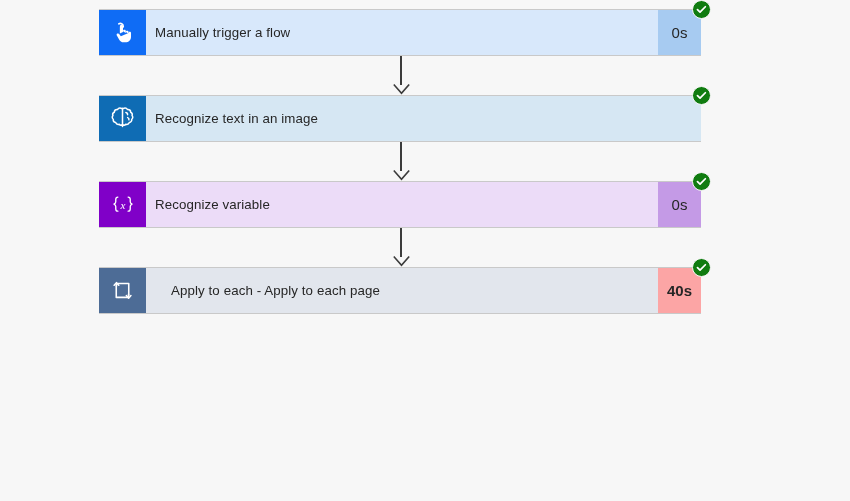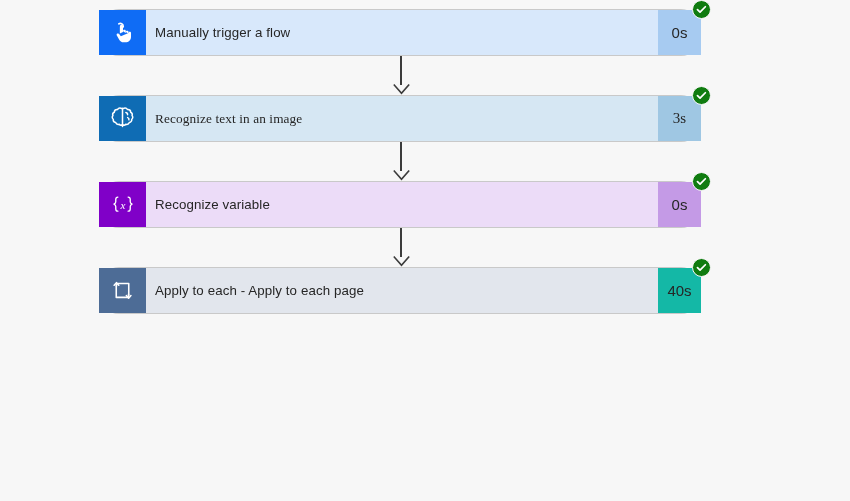--- a/index.html
+++ b/index.html
@@ -27,21 +27,20 @@
   .flow-step {
     position: absolute;
     left: 99px;
     width: 602px;
     height: 47px;
     display: flex;
     align-items: stretch;
     box-sizing: border-box;
     border-top: 1px solid #c9c9c9;
     border-bottom: 1px solid #c9c9c9;
-    border-radius: 20px;
   }
 
   .step-icon {
     width: 47px;
     min-width: 47px;
     height: 100%;
     display: flex;
     align-items: center;
     justify-content: center;
     color: #ffffff;
@@ -145,36 +144,35 @@
     <div class="step-body">
       <span class="step-title">Manually trigger a flow</span>
     </div>
     <div class="step-duration" style="background: rgb(167, 203, 241);">0s</div>
     <div class="status-badge" title="Succeeded" style="background: rgb(16, 124, 16); border-color: rgb(247, 247, 247);">
       <svg width="11" height="11" viewBox="0 0 12 12" aria-hidden="true">
         <path d="M1.6 6.2 L4.4 8.9 L10.2 3.0" fill="none" stroke="#ffffff" stroke-width="1.9" stroke-linecap="round" stroke-linejoin="round"></path>
       </svg>
     </div>
   </div>
-    <div class="flow-step" style="top: 95px; background: rgb(214, 231, 243); border-top-color: rgb(201, 201, 201); border-bottom-color: rgb(201, 201, 201); font-family: Liberation Serif, serif;">
+    <div class="flow-step" style="top: 95px; background: rgb(214, 231, 243); border-top-color: rgb(201, 201, 201); border-bottom-color: rgb(201, 201, 201);">
     <div class="step-icon" style="background: rgb(15, 108, 180);">
         <svg width="27" height="27" viewBox="0 0 24 24" aria-hidden="true">
     <g fill="none" stroke="#fff" stroke-width="1.35" stroke-linejoin="round" stroke-linecap="round">
       <path d="M11.6 3.3c-1.5-.9-3.3-.5-4.1.8-1.5-.1-2.7.9-2.8 2.3-1.2.5-1.7 1.8-1.2 3.0-.9 1.0-.8 2.5.3 3.3-.2 1.4.7 2.6 2.1 2.8.5 1.3 1.9 2.0 3.2 1.6.8 1.1 2.3 1.3 3.3.5"></path>
       <path d="M12.4 3.3c1.5-.9 3.3-.5 4.1.8 1.5-.1 2.7.9 2.8 2.3 1.2.5 1.7 1.8 1.2 3.0.9 1.0.8 2.5-.3 3.3.2 1.4-.7 2.6-2.1 2.8-.5 1.3-1.9 2.0-3.2 1.6-.8 1.1-2.3 1.3-3.3.5"></path>
       <path d="M12 3.0 L12 19.0"></path>
       <path d="M15.0 6.6c1.0.2 1.6 1.0 1.5 2.0"></path>
       <path d="M16.6 11.2c.9.3 1.3 1.1 1.1 2.0"></path>
     </g>
   </svg>
       </div>
     <div class="step-body">
       <span class="step-title">Recognize text in an image</span>
     </div>
-    <div class="step-duration" style="background: rgb(159, 199, 227);">3s</div>
     <div class="status-badge" title="Succeeded" style="background: rgb(16, 124, 16); border-color: rgb(247, 247, 247);">
       <svg width="11" height="11" viewBox="0 0 12 12" aria-hidden="true">
         <path d="M1.6 6.2 L4.4 8.9 L10.2 3.0" fill="none" stroke="#ffffff" stroke-width="1.9" stroke-linecap="round" stroke-linejoin="round"></path>
       </svg>
     </div>
   </div>
     <div class="flow-step" style="top: 181px; background: rgb(236, 220, 248); border-top-color: rgb(201, 201, 201); border-bottom-color: rgb(201, 201, 201);">
     <div class="step-icon" style="background: rgb(128, 0, 200);">
         <svg width="30" height="24" viewBox="0 0 34 24" aria-hidden="true">
     <g fill="none" stroke="#fff" stroke-width="1.5" stroke-linecap="round" stroke-linejoin="round">
@@ -187,34 +185,34 @@
     <div class="step-body">
       <span class="step-title">Recognize variable</span>
     </div>
     <div class="step-duration" style="background: rgb(196, 154, 230);">0s</div>
     <div class="status-badge" title="Succeeded" style="background: rgb(16, 124, 16); border-color: rgb(247, 247, 247);">
       <svg width="11" height="11" viewBox="0 0 12 12" aria-hidden="true">
         <path d="M1.6 6.2 L4.4 8.9 L10.2 3.0" fill="none" stroke="#ffffff" stroke-width="1.9" stroke-linecap="round" stroke-linejoin="round"></path>
       </svg>
     </div>
   </div>
-    <div class="flow-step" style="top: 267px; background: rgb(226, 230, 237); border-top-color: rgb(201, 201, 201); border-bottom-color: rgb(201, 201, 201);">
+    <div class="flow-step" style="top: 267px; background: rgb(226, 230, 237); border-top-color: rgb(201, 201, 201); border-bottom-color: rgb(201, 201, 201); gap: 16px;">
     <div class="step-icon" style="background: rgb(77, 108, 150);">
         <svg width="25" height="25" viewBox="0 0 24 24" aria-hidden="true">
     <g fill="none" stroke="#fff" stroke-width="1.5" stroke-linecap="round" stroke-linejoin="round">
       <path d="M6.2 8.0 V5.2 H18.0 V16.6"></path>
       <path d="M17.8 15.6 V18.6 H6.0 V7.4"></path>
       <path d="M4.0 7.0 L6.2 4.5 L8.4 7.0"></path>
       <path d="M15.7 16.9 L17.9 19.4 L20.1 16.9"></path>
     </g>
   </svg>
       </div>
     <div class="step-body">
       <span class="step-title">Apply to each - Apply to each page</span>
     </div>
-    <div class="step-duration" style="background: #14b8a6;">40s</div>
+    <div class="step-duration" style="background: #fca5a5; font-weight: bold;">40s</div>
     <div class="status-badge" title="Succeeded" style="background: rgb(16, 124, 16); border-color: rgb(247, 247, 247);">
       <svg width="11" height="11" viewBox="0 0 12 12" aria-hidden="true">
         <path d="M1.6 6.2 L4.4 8.9 L10.2 3.0" fill="none" stroke="#ffffff" stroke-width="1.9" stroke-linecap="round" stroke-linejoin="round"></path>
       </svg>
     </div>
   </div>
   </div>
 
 </body></html>

